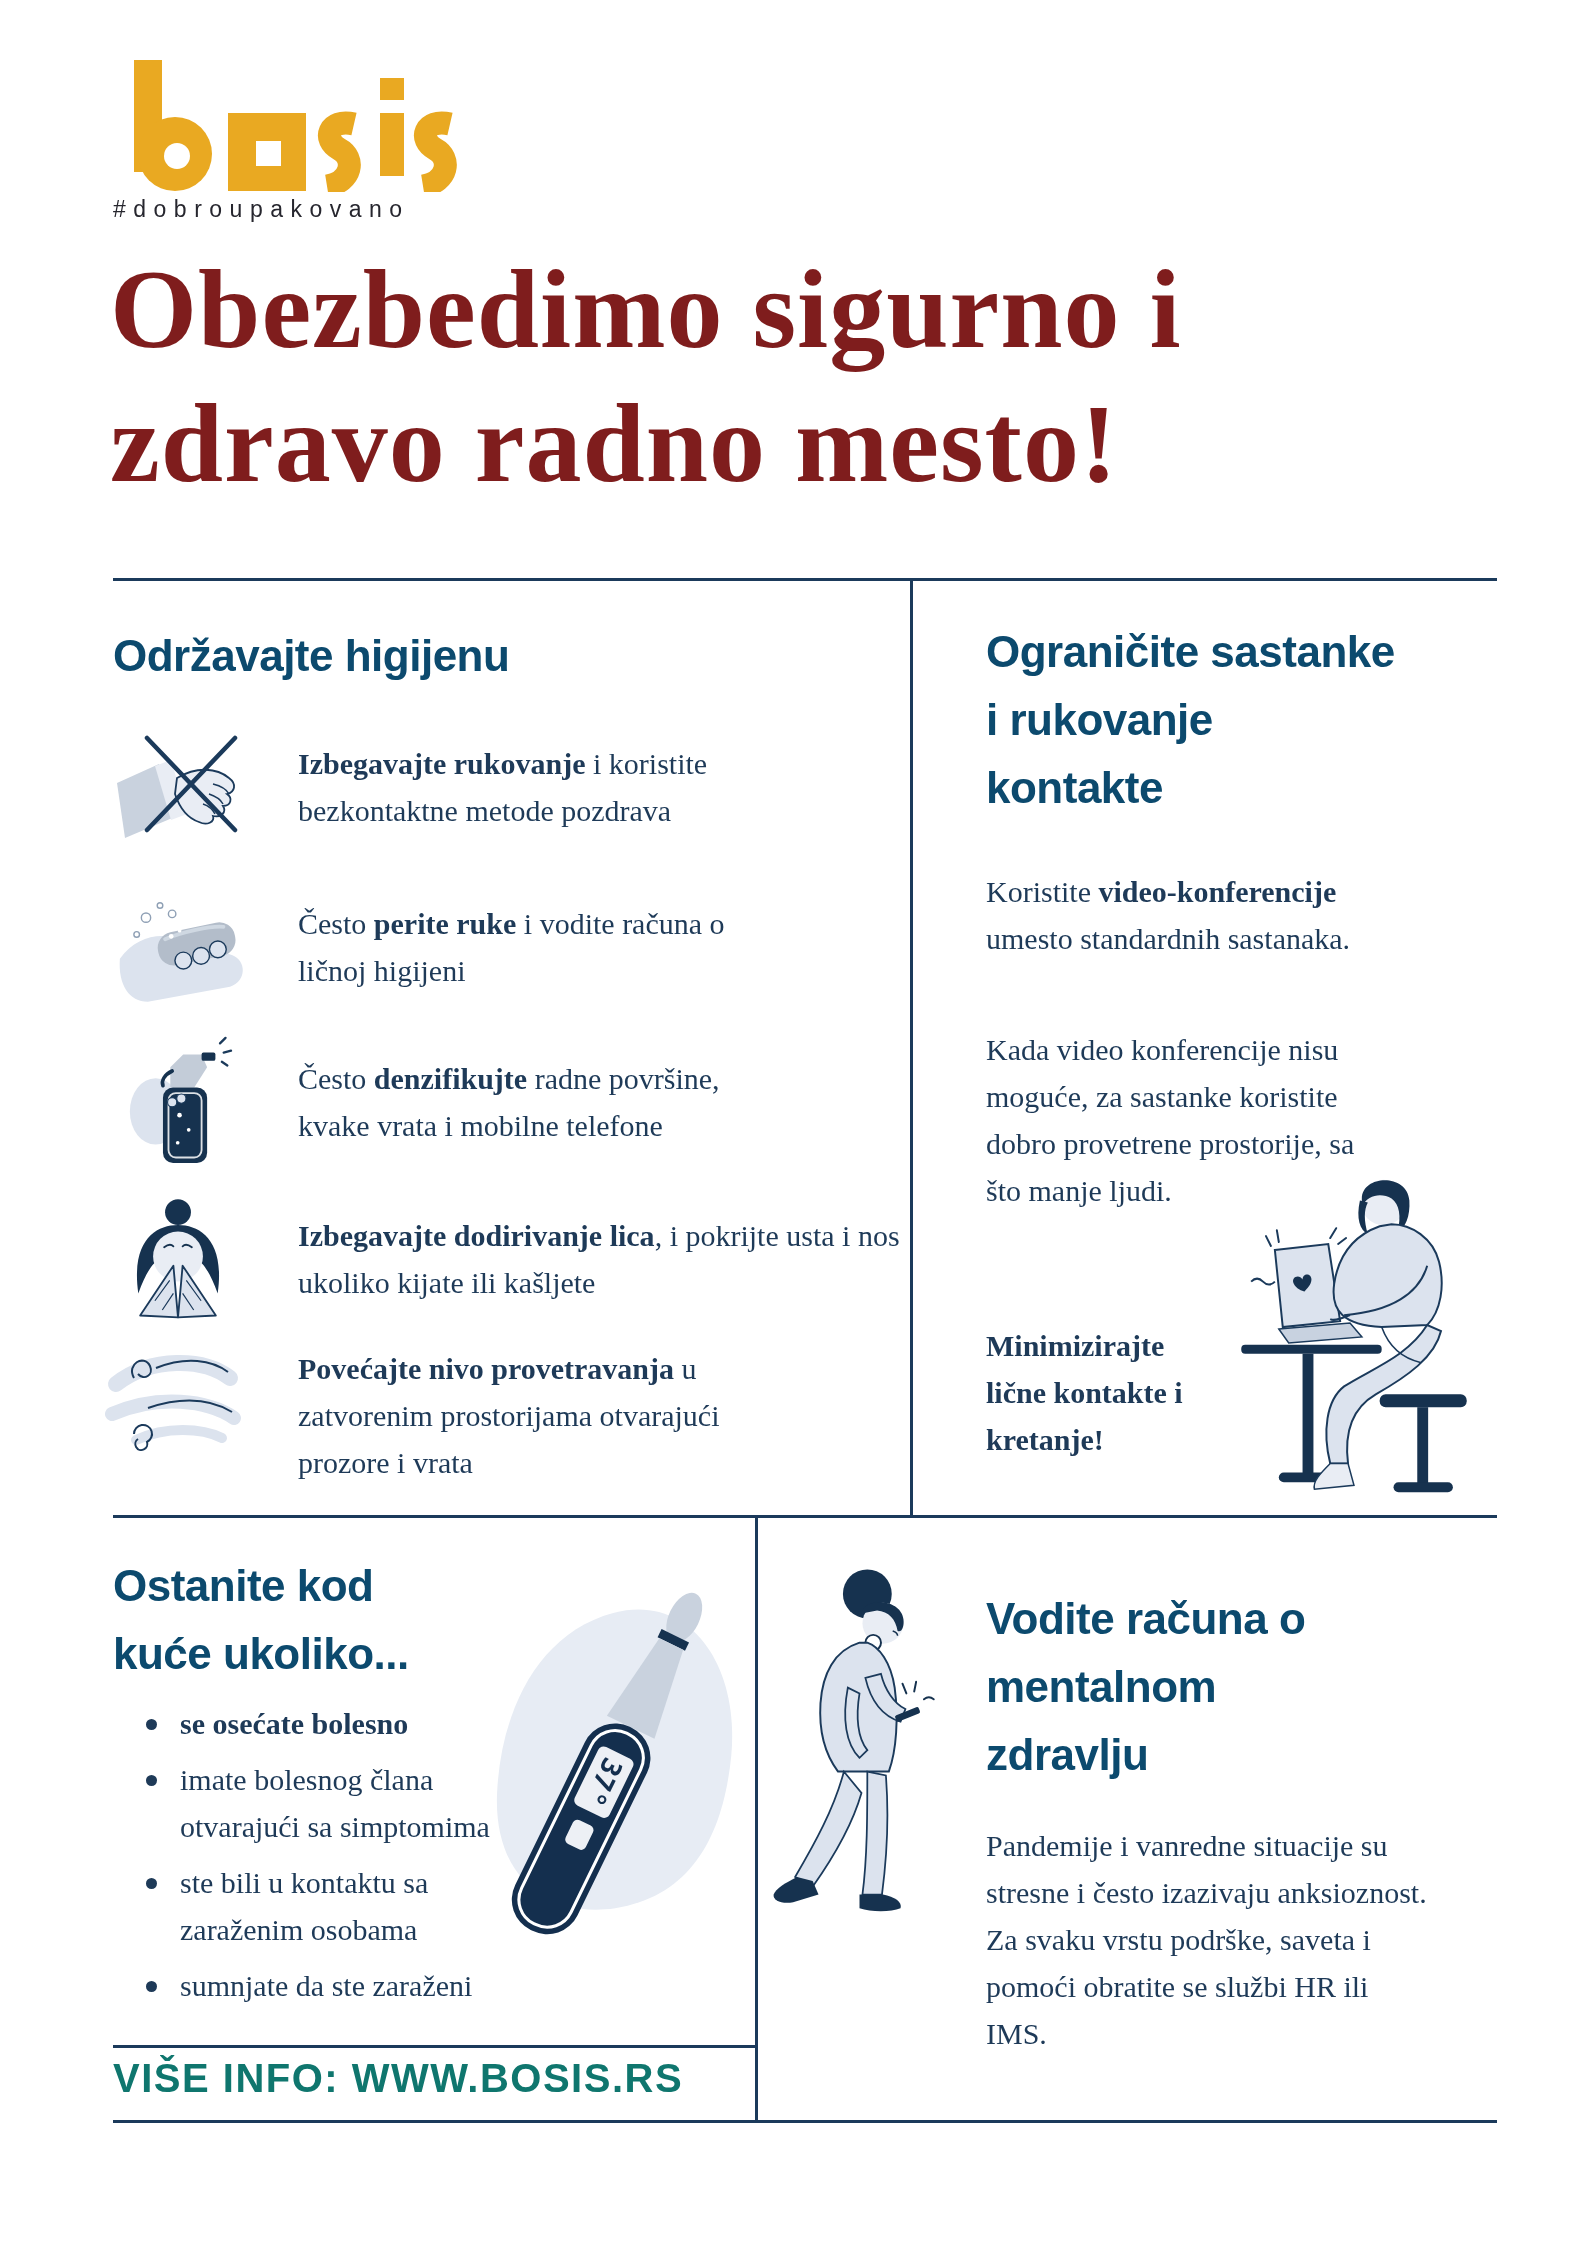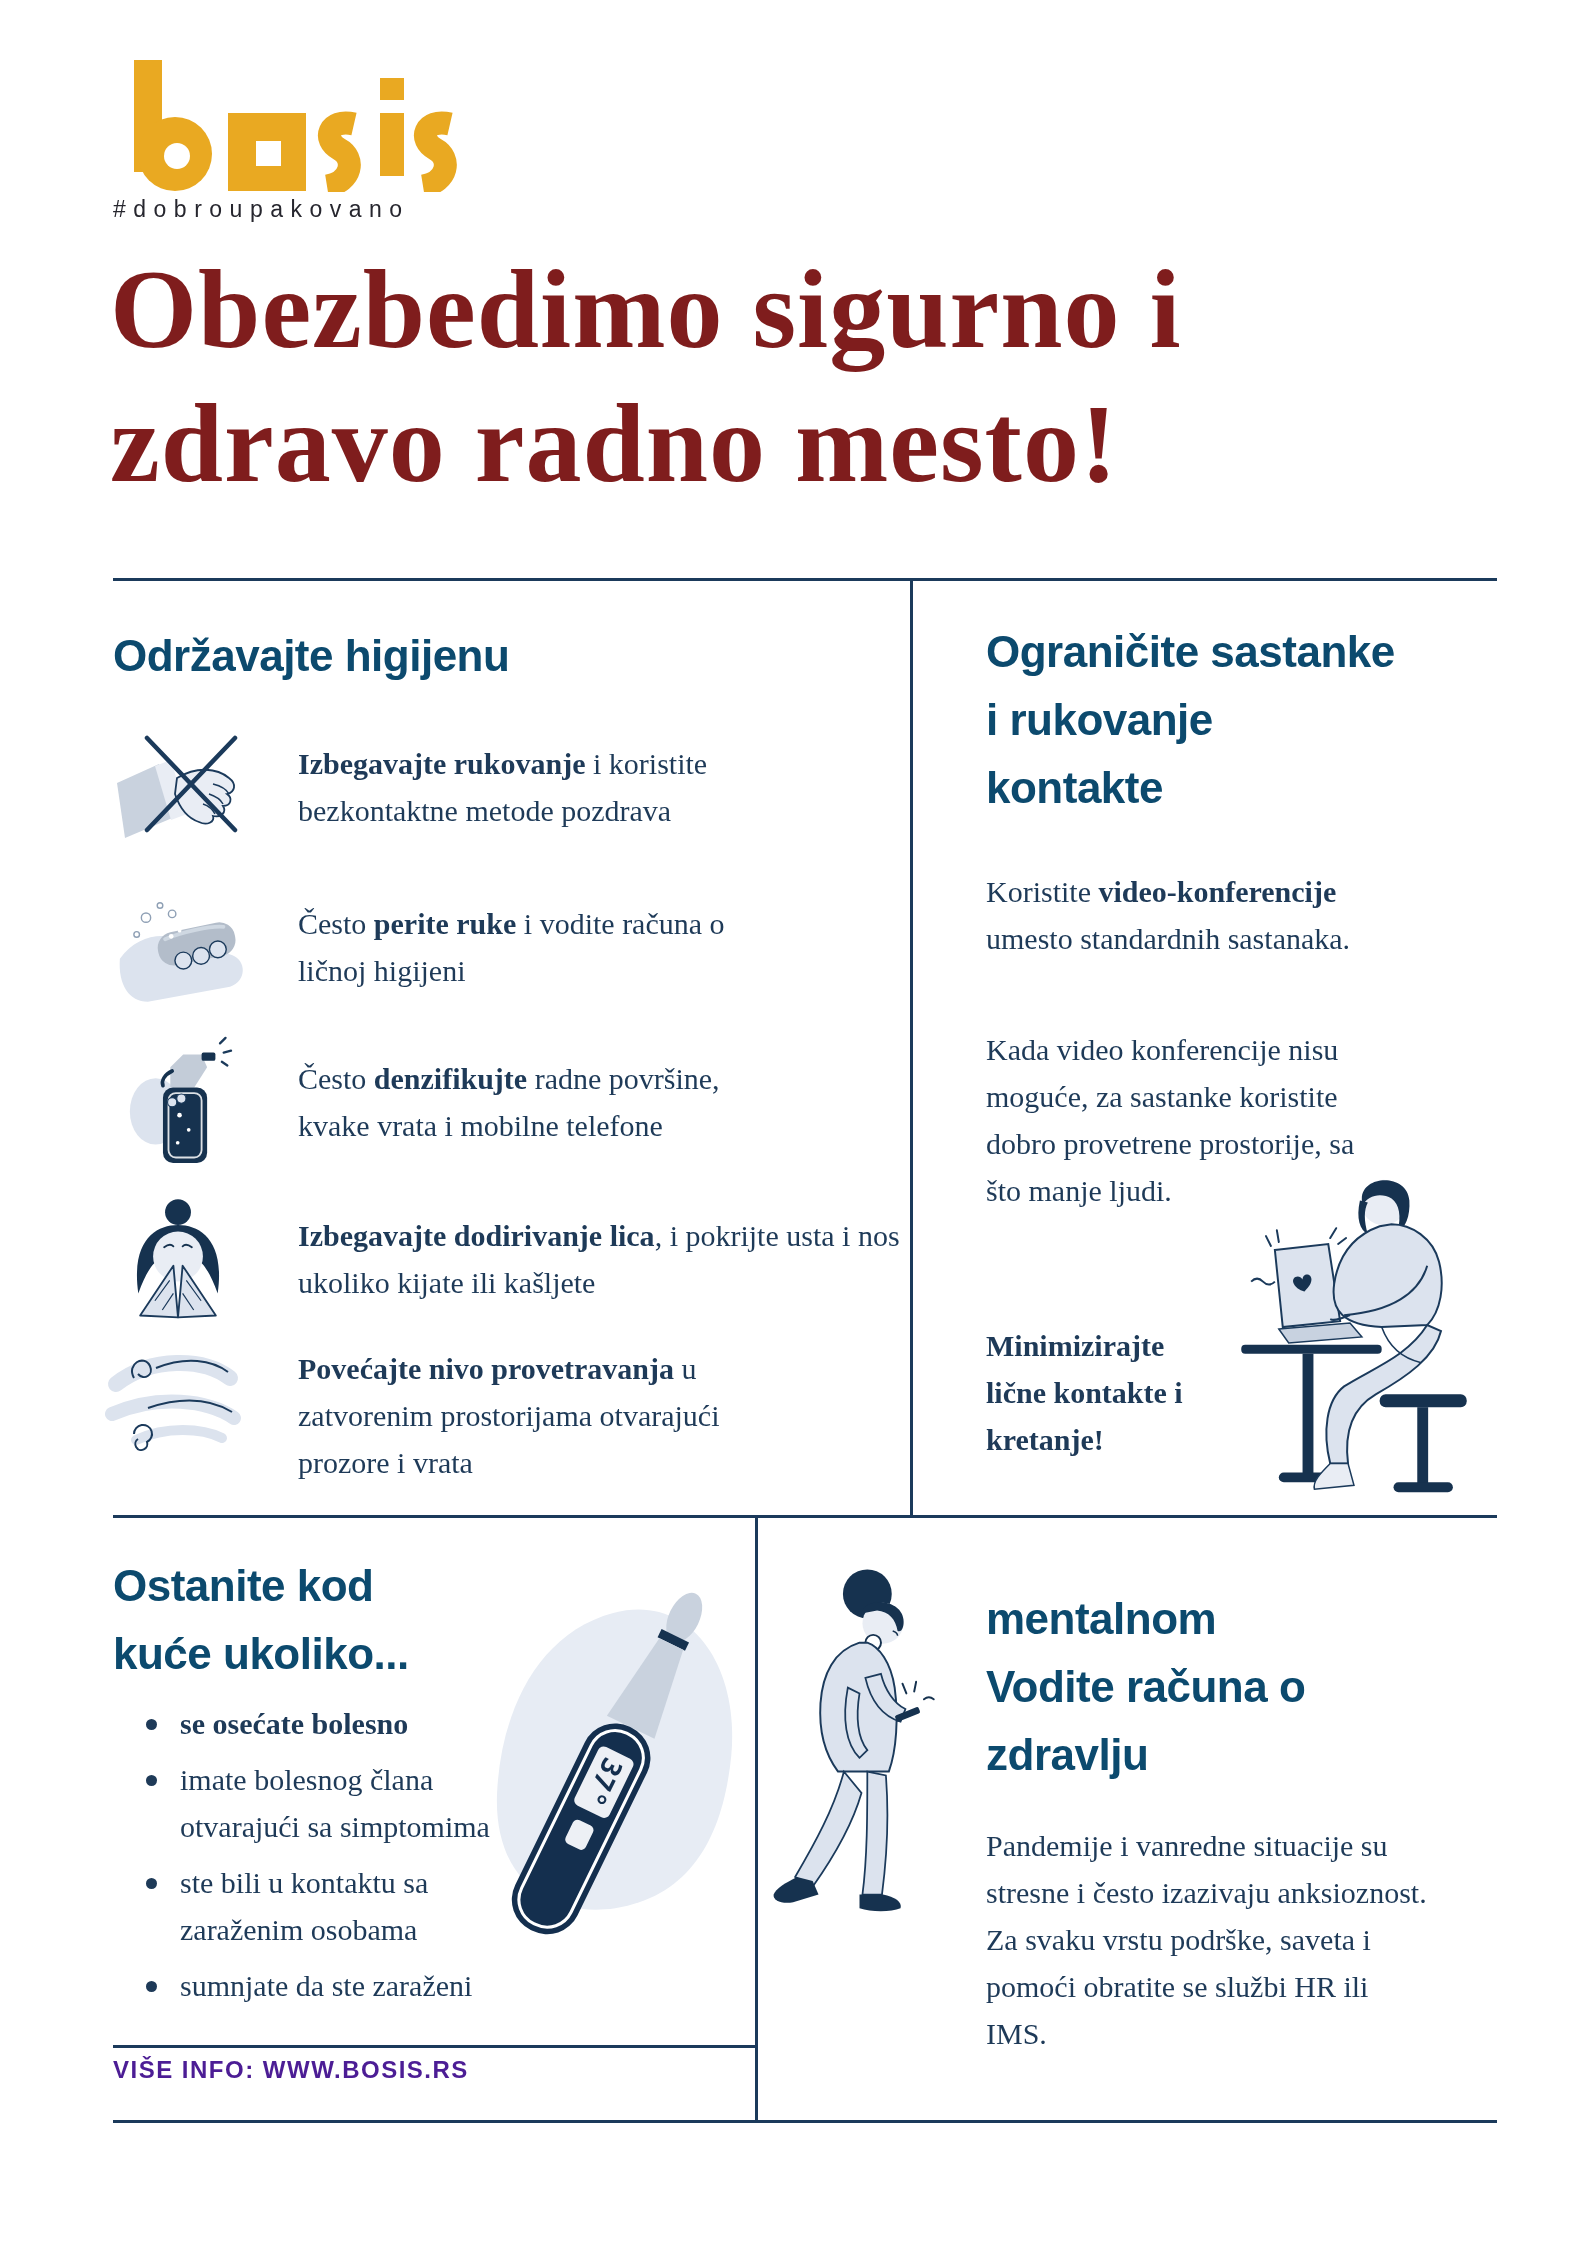--- a/index.html
+++ b/index.html
@@ -36,21 +36,21 @@
 
   
   .bullets{position:absolute;left:128px;top:1700px;width:360px;}
   .bullets .li{position:relative;padding-left:52px;width:320px;font-size:30px;line-height:47px;margin-bottom:9px;}
   .bullets .li:before{content:"";position:absolute;left:18px;top:19px;width:11px;height:11px;border-radius:50%;background:#1e3a58;}
   .bullets .li.b0{font-weight:700;}
 
   .mental-para{position:absolute;left:986px;top:1822px;width:450px;}
 
   .footer-info{position:absolute;left:113px;top:2056px;font-family:"Liberation Sans",sans-serif;
-               font-weight:700;font-size:24px;letter-spacing:1.5px;color:#4c1d95;}
+               font-weight:700;font-size:40px;letter-spacing:1.5px;color:#0f766e;}
 </style>
 </head>
 <body>
 
 <div class="page">
 
   <svg class="abs" style="left:128px;top:60px" width="330" height="132" viewBox="0 0 330 132">
 
     <rect x="6" y="0" width="28" height="112" fill="#e9a922"></rect>
     <circle cx="47" cy="94" r="37" fill="#e9a922"></circle>
@@ -243,22 +243,22 @@
     <path d="M 92 128 C 86 160 90 186 104 200 L 112 192 C 102 180 100 158 104 134 Z" fill="#dce3ee" stroke="#1b3a5b" stroke-width="1.8"></path>
 
     <path d="M 88 214 C 78 252 58 288 38 322 L 56 332 C 80 298 98 264 106 236 Z" fill="#dce3ee" stroke="#1b3a5b" stroke-width="1.8"></path>
     <path d="M 112 214 C 112 258 112 302 107 340 L 127 340 C 132 302 134 256 131 218 Z" fill="#dce3ee" stroke="#1b3a5b" stroke-width="1.8"></path>
 
     <path d="M 40 322 C 28 328 18 334 16 340 C 15 346 24 350 36 348 L 62 340 L 56 326 Z" fill="#16324f"></path>
     <path d="M 104 340 L 104 354 C 116 358 136 358 146 354 C 148 348 140 342 128 340 Z" fill="#16324f"></path>
   </svg>
 
   <div class="h2" style="left:986px;top:1585px">
+    <div>Vodite računa o</div>
     <div>mentalnom</div>
-    <div>Vodite računa o</div>
     <div>zdravlju</div>
   </div>
 
   <div class="mental-para body-text">Pandemije i vanredne situacije su stresne i često izazivaju anksioznost. Za svaku vrstu podrške, saveta i pomoći obratite se službi HR ili IMS.</div>
 
   <div class="footer-info">VIŠE INFO: WWW.BOSIS.RS</div>
 
 </div>
 
 </body></html>

